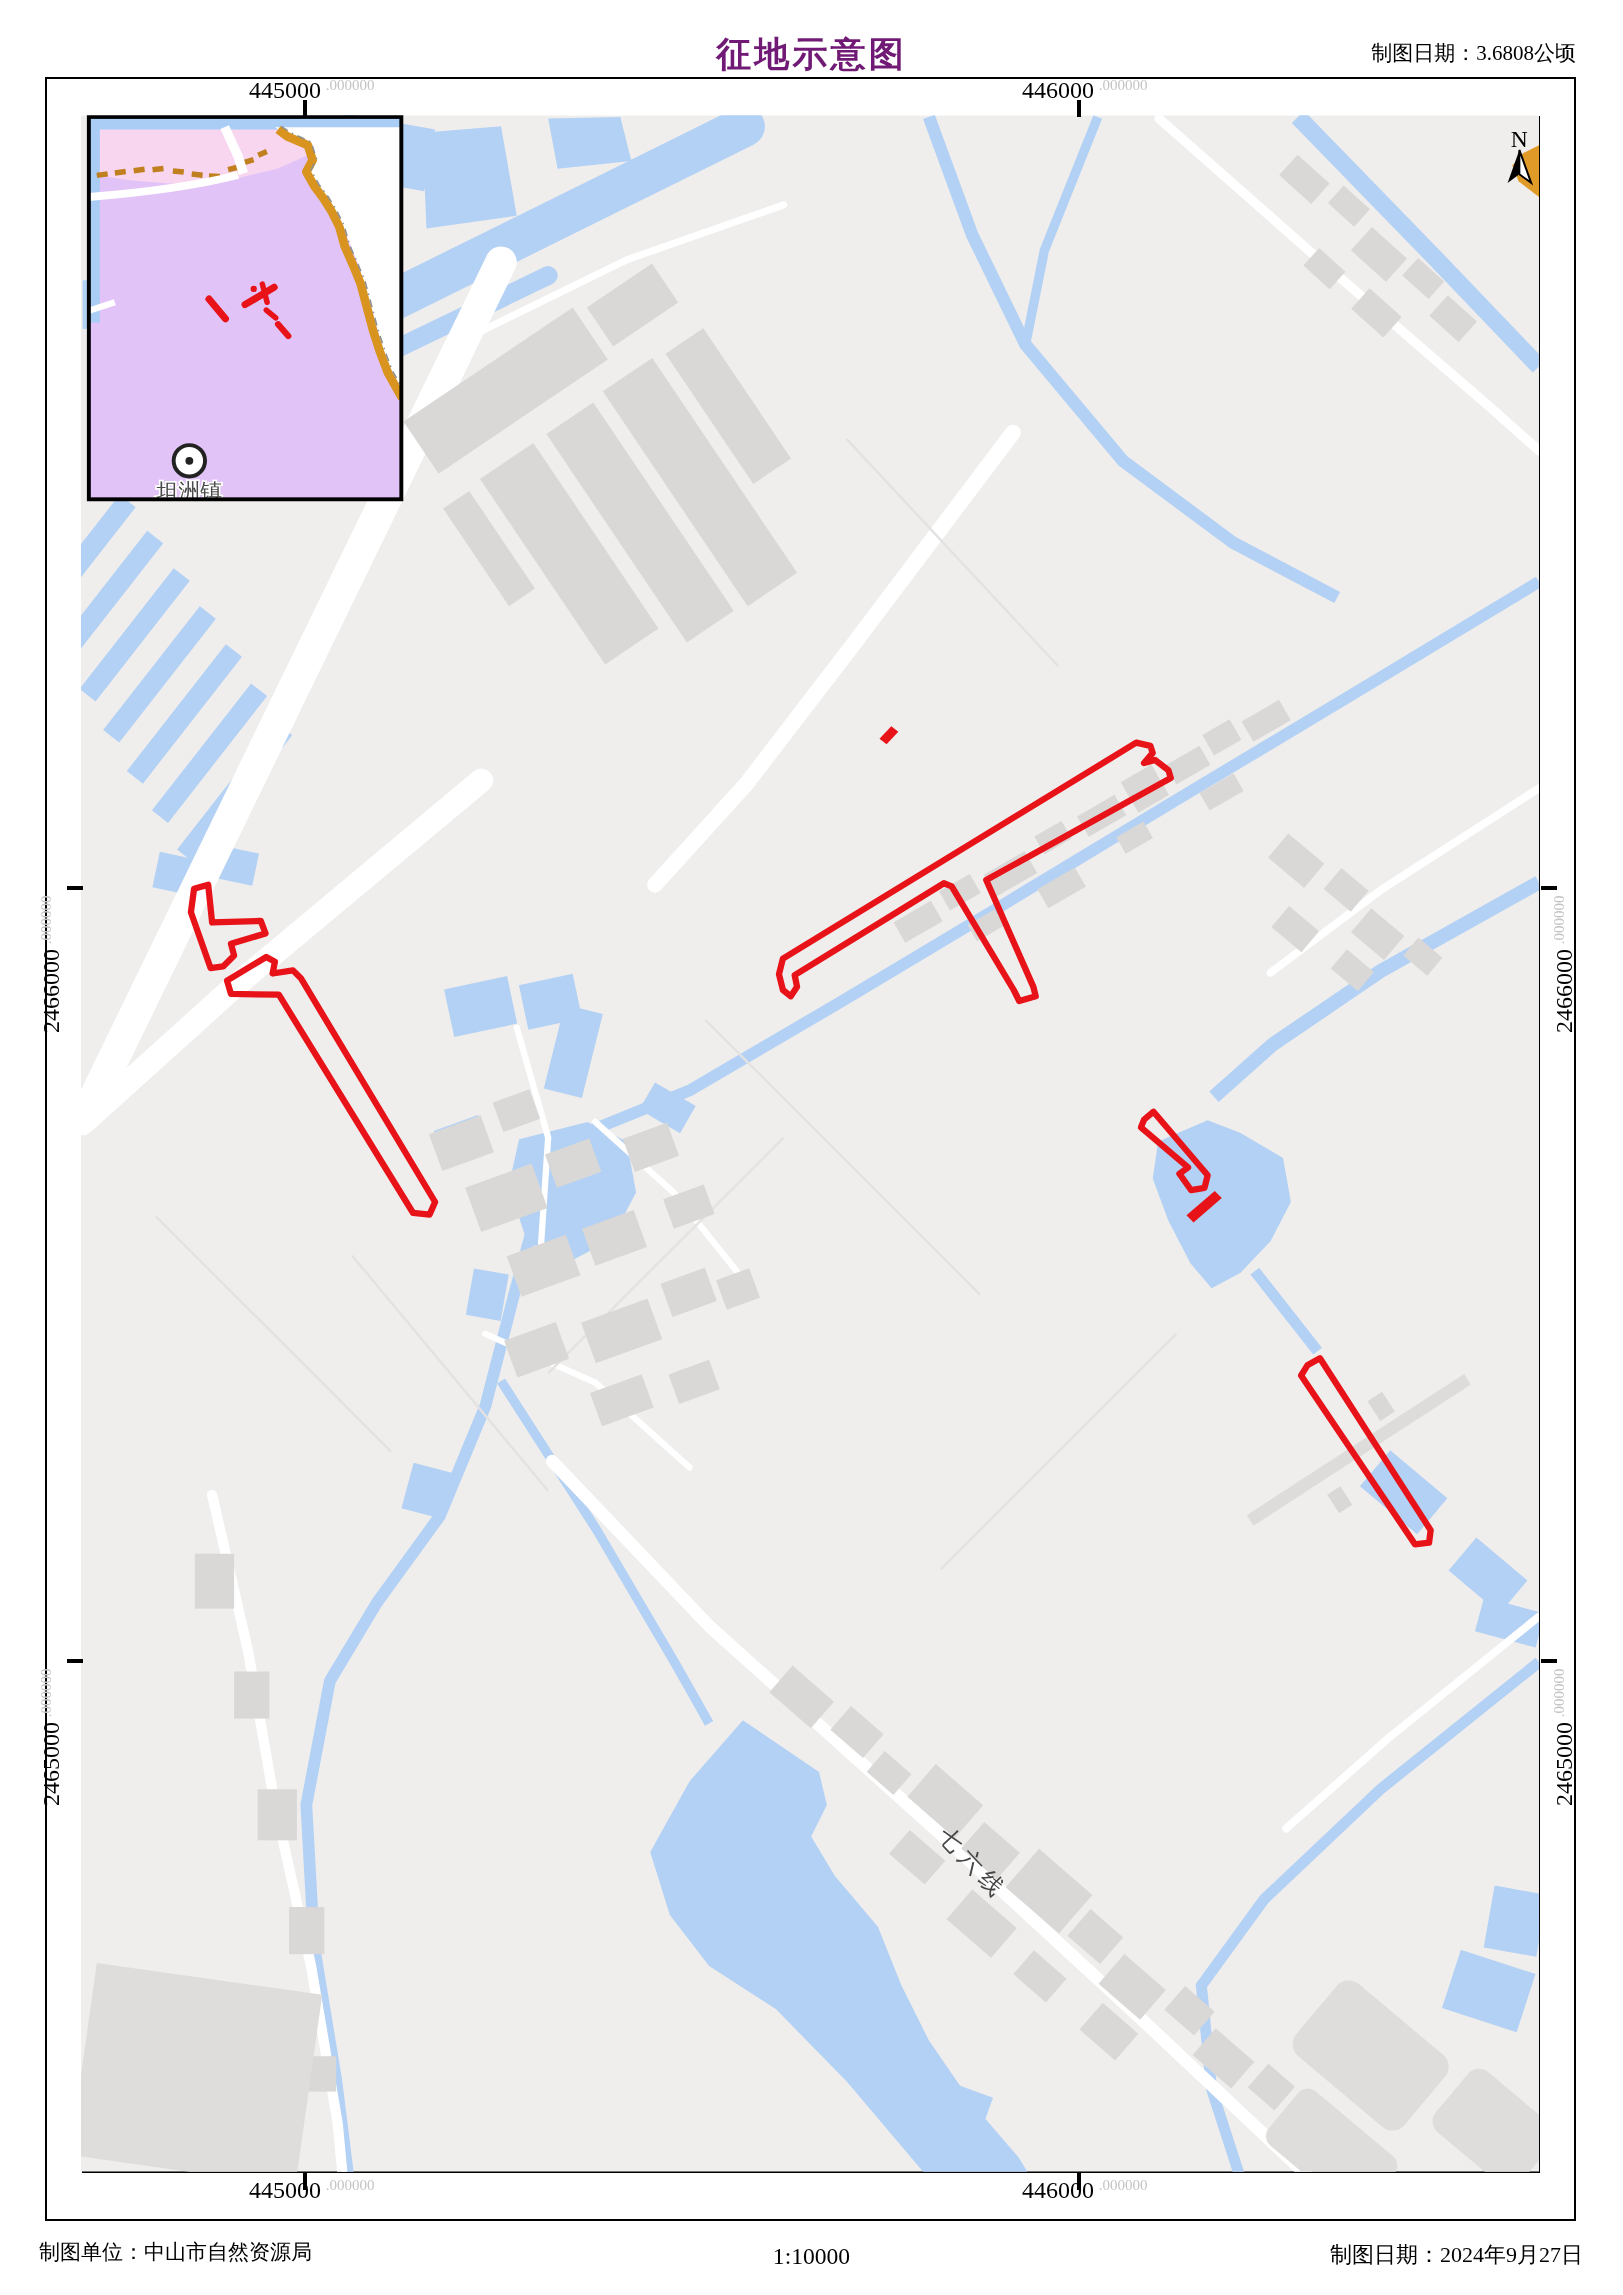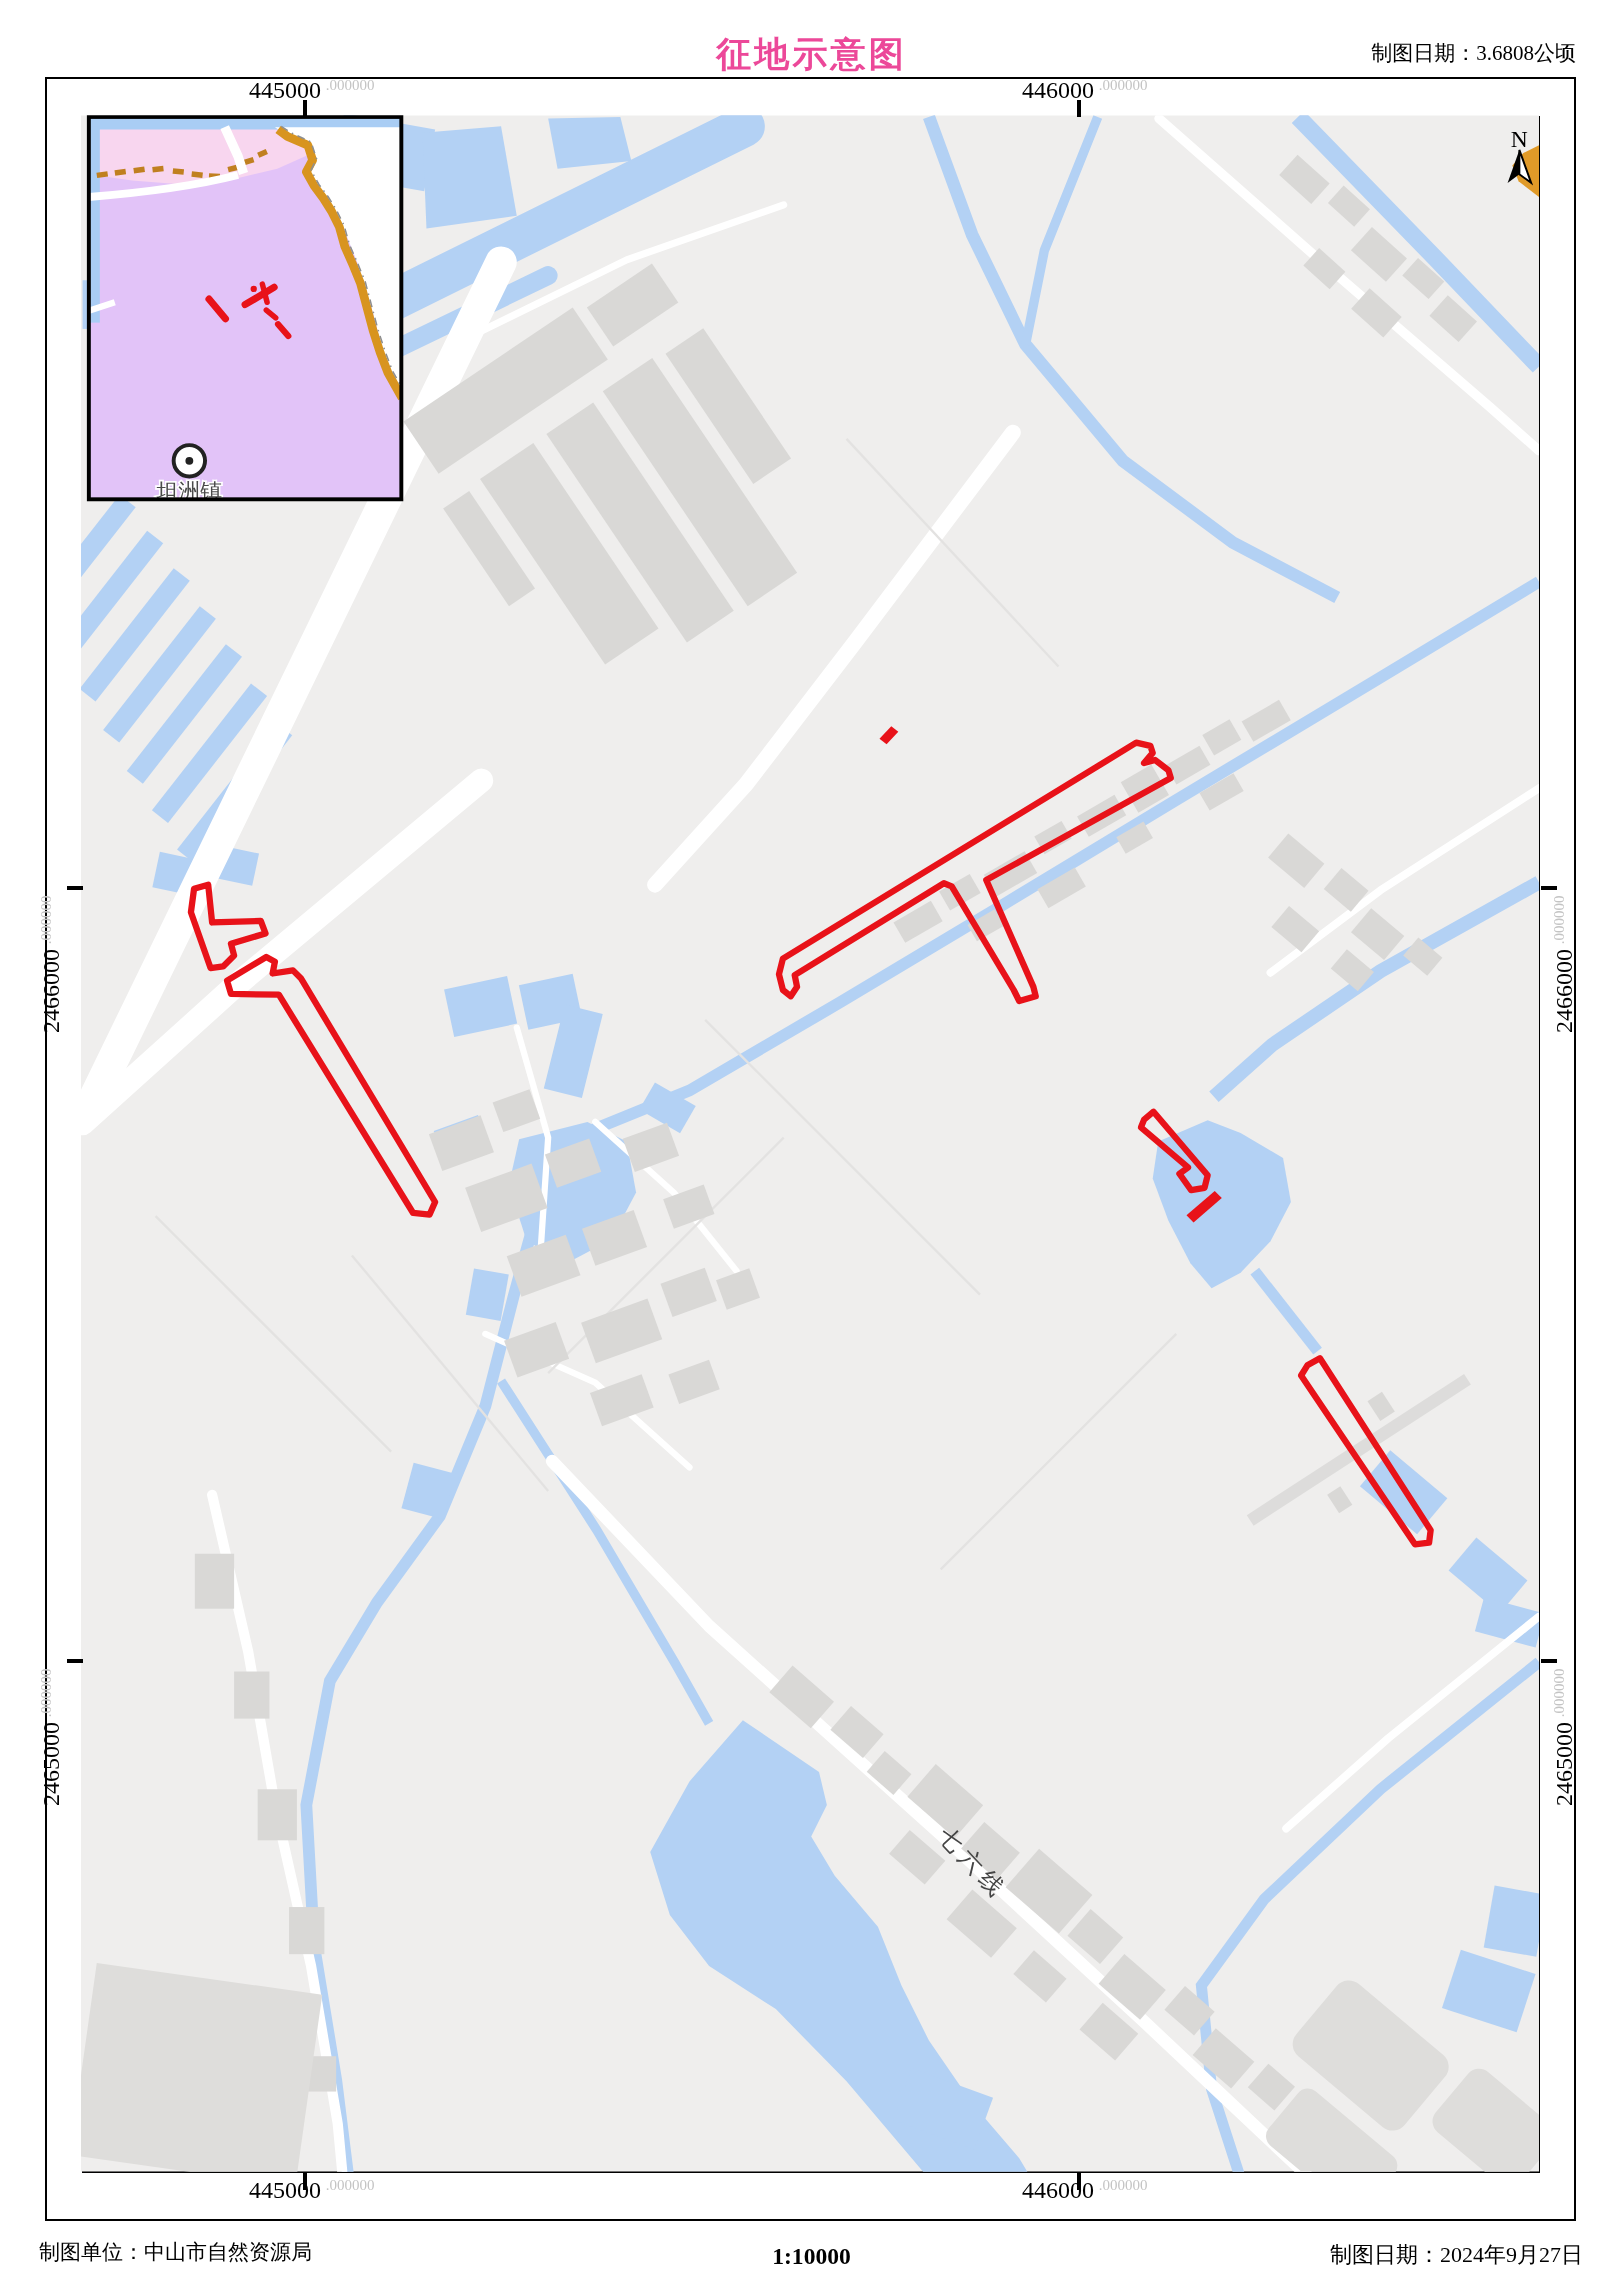--- a/index.html
+++ b/index.html
@@ -11,21 +11,21 @@
   #map-svg{position:absolute;left:-3.9px;top:-3.9px;}
   .water{fill:var(--c-water);}
   .road{stroke:var(--c-road);fill:none;stroke-linecap:round;stroke-linejoin:round;}
   .road-thin{stroke:#e3e2e1;fill:none;stroke-width:3;}
   .bld{fill:var(--c-building);}
   .bld3{fill:#dedddb;}
   .red-o{fill:none;stroke:var(--c-red);stroke-width:8;stroke-linejoin:round;stroke-linecap:round;}
   .red-f{fill:var(--c-red);}
   .red-l{stroke:var(--c-red);stroke-linecap:round;fill:none;}
   .tick{background:#000;}
-  .sheet-title{top:31px;left:50%;transform:translateX(-50%);font-size:35px;font-weight:bold;letter-spacing:3.1px;color:#ec4899;white-space:nowrap;}
+  .sheet-title{top:31px;left:50%;transform:translateX(-50%);font-size:35px;font-weight:bold;letter-spacing:3.1px;color:#701a75;white-space:nowrap;}
   .area-label{top:39px;right:47px;font-size:21px;color:#000;white-space:nowrap;}
   .red-title{left:422px;top:141px;font-size:31px;font-weight:bold;color:var(--c-red);letter-spacing:1.6px;white-space:nowrap;}
   .owner-line{left:415px;top:199px;font-size:29px;color:#111;letter-spacing:0px;white-space:nowrap;}
   .coord{font-size:24px;color:#000;white-space:nowrap;}
   .coord .dec{font-size:15px;color:#c4c4c4;vertical-align:7.9px;margin-left:4.7px;}
   .coord.vert{transform:rotate(-90deg);transform-origin:0 0;}
   .footer-text{font-size:23.6px;color:#000;white-space:nowrap;}
 </style>
 </head>
 <body>
@@ -315,17 +315,17 @@
     <span class="num">2465000</span><span class="dec">.000000</span>
   </div>
   <div class="abs coord vert" style="left:1551px;top:1033px;">
     <span class="num">2466000</span><span class="dec">.000000</span>
   </div>
   <div class="abs coord vert" style="left:1551px;top:1806px;">
     <span class="num">2465000</span><span class="dec">.000000</span>
   </div>
 
   <div class="abs footer-text" style="left:39px;top:2238px;font-size:21px;text-align:center;">制图单位：中山市自然资源局</div>
-  <div class="abs footer-text" style="left:50%;transform:translateX(-50%);top:2243px;font-weight:bold;">1:10000</div>
+  <div class="abs footer-text" style="left:50%;transform:translateX(-50%);top:2243px;">1:10000</div>
   <div class="abs footer-text" style="right:40px;top:2240px;font-size:22px;">制图日期：2024年9月27日</div>
 
 </div>
 
 
 </body></html>

